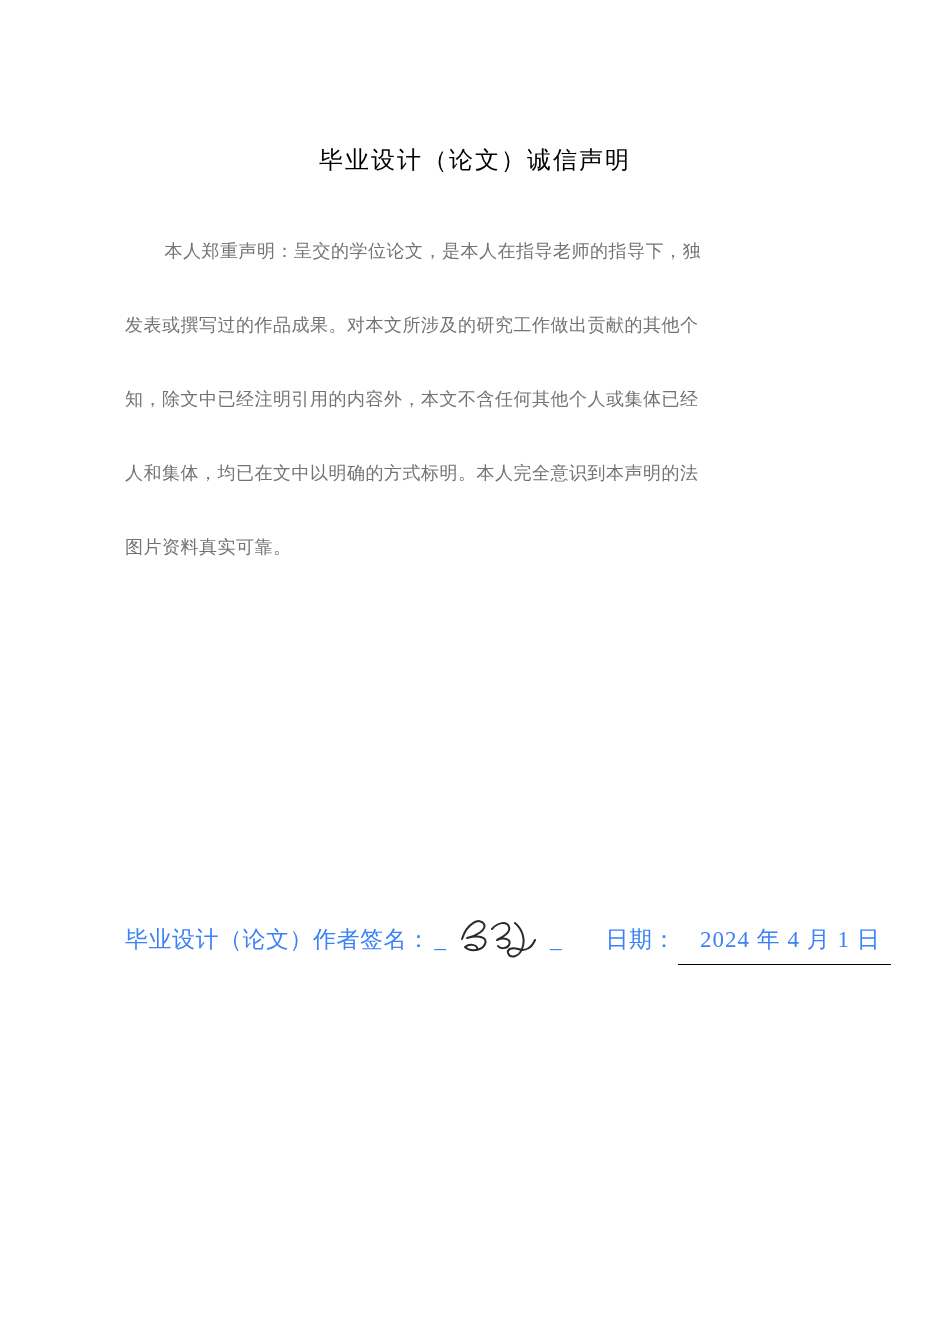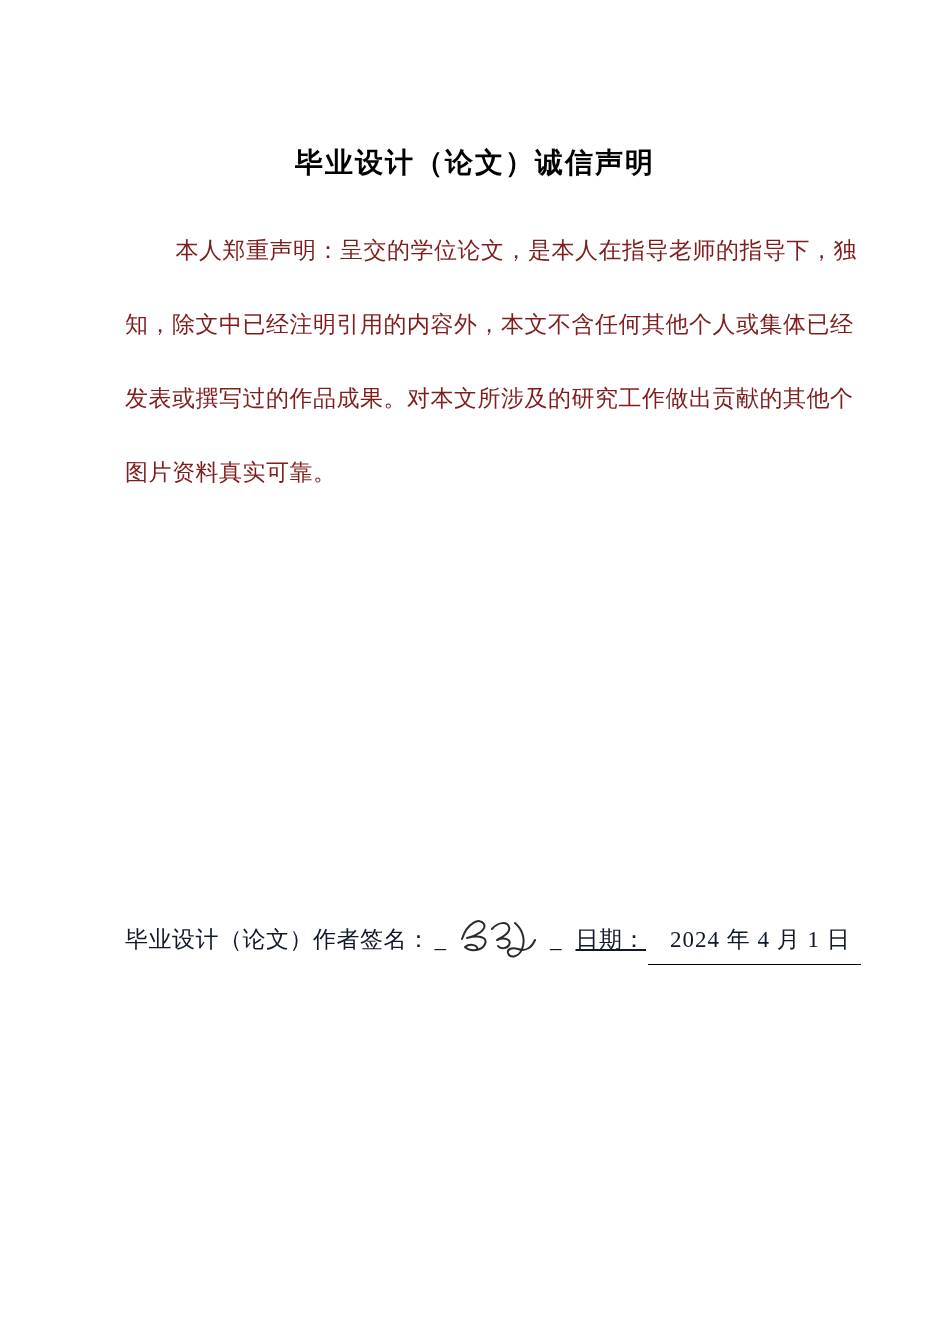--- a/index.html
+++ b/index.html
@@ -13,84 +13,85 @@
     font-family: "Liberation Serif", "DejaVu Serif", serif;
     overflow: hidden;
   }
   .doc-title {
     position: absolute;
     top: 144px;
     left: 0;
     width: 100%;
     text-align: center;
     font-family: "Liberation Sans", "DejaVu Sans", sans-serif;
-    font-weight: bold;
-    font-size: 28px;
+    font-weight: normal;
+    font-size: 24px;
     letter-spacing: 2px;
     color: #000000;
   }
   .body-text {
     position: absolute;
     top: 214px;
     left: 125px;
     width: 712px;
   }
   .para-line {
-    font-size: 23px;
+    font-size: 18px;
     line-height: 74px;
     height: 74px;
     white-space: nowrap;
     letter-spacing: 0.5px;
-    color: #7f1d1d;
+    color: #737373;
   }
   .para-line.first { text-indent: 2.2em; }
   .sig-row {
     position: absolute;
     top: 893px;
     left: 125px;
     width: 705px;
     font-size: 23px;
     line-height: 46px;
     white-space: nowrap;
     display: flex;
     align-items: baseline;
-    color: #0f172a;
+    color: #3b82f6;
     justify-content: space-between;
   }
   .sig-label { letter-spacing: 0.5px; }
   .underscore { margin: 0 4px; }
   .sig-mark {
     display: inline-block;
     width: 92px;
     height: 54px;
     vertical-align: baseline;
     position: relative;
     top: 16px;
     margin: 0 2px;
   }
-  .date-label { margin-left: 10px; letter-spacing: 0.5px; text-decoration: underline; }
+  .date-label { margin-left: 40px; letter-spacing: 0.5px; }
   .date-value {
     display: inline-block;
     border-bottom: 1.5px solid #000000;
     padding: 0 10px 1px 22px;
     margin-left: 2px;
     letter-spacing: 1px;
   }
 </style>
 </head>
 <body>
 
 <div class="page">
 
   <div class="doc-title">毕业设计（论文）诚信声明</div>
 
   <div class="body-text">
     <div class="para-line first">本人郑重声明：呈交的学位论文，是本人在指导老师的指导下，独</div>
+    <div class="para-line">发表或撰写过的作品成果。对本文所涉及的研究工作做出贡献的其他个</div>
     <div class="para-line">知，除文中已经注明引用的内容外，本文不含任何其他个人或集体已经</div>
-    <div class="para-line">发表或撰写过的作品成果。对本文所涉及的研究工作做出贡献的其他个</div>
+    <div class="para-line">人和集体，均已在文中以明确的方式标明。本人完全意识到本声明的法</div>
     <div class="para-line">图片资料真实可靠。</div>
   </div>
 
   <div class="sig-row">
     <span class="sig-label">毕业设计（论文）作者签名：</span>
     <span class="underscore">_</span>
     <span class="sig-mark">
       <svg width="92" height="54" viewBox="0 0 92 54" xmlns="http://www.w3.org/2000/svg">
         <g fill="none" stroke="#2a2a2a" stroke-width="2" stroke-linecap="round" stroke-linejoin="round">
           <path d="M10 30 C 15 14, 28 8, 32 15 C 35 21, 24 27, 15 29 C 27 26, 36 28, 33 35 C 30 42, 18 43, 13 38 C 18 34, 27 36, 25 41"></path>

